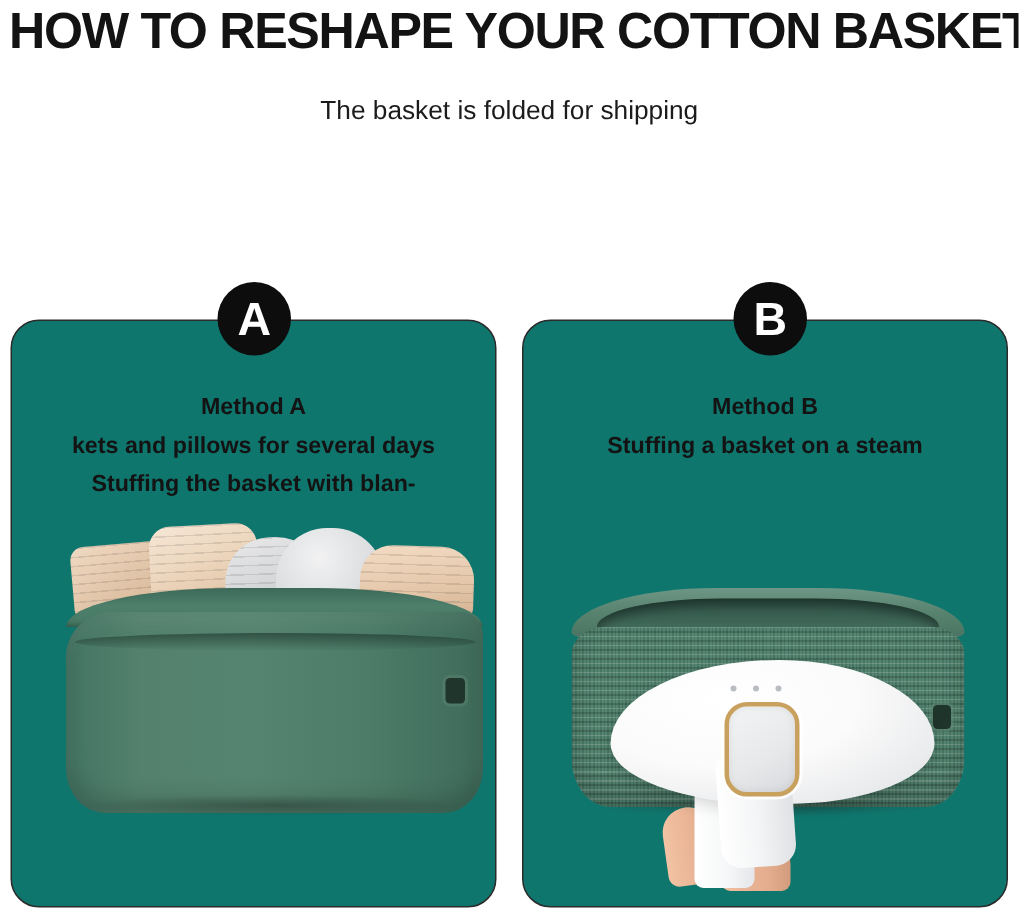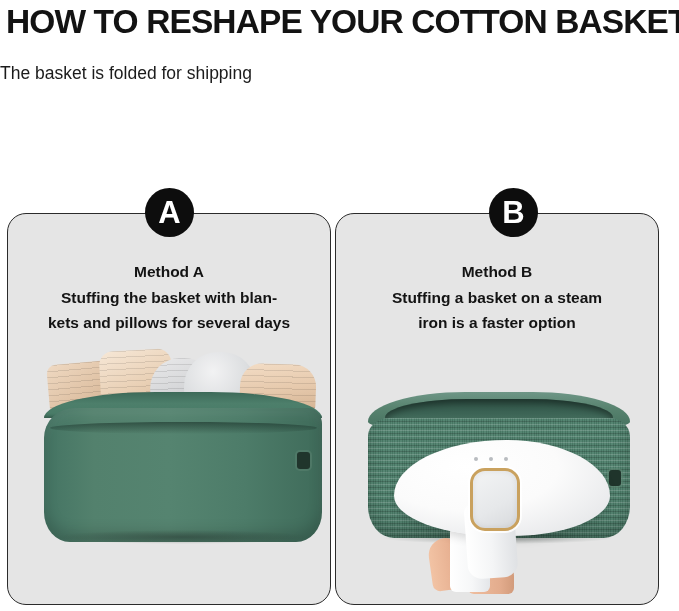--- a/index.html
+++ b/index.html
@@ -31,42 +31,42 @@
     transform-origin: left center;
     white-space: nowrap;
     color: #131313;
   }
 
   .subtitle {
     position: absolute;
     left: 0;
     top: 62px;
     width: 679px;
-    text-align: left;
+    text-align: center;
     font-size: 17.5px;
     font-weight: normal;
     line-height: 23.5px;
     color: #1b1b1b;
   }
   .subtitle div { white-space: nowrap; }
 
   
   .panel {
     position: absolute;
     top: 213px;
     width: 324px;
     height: 392px;
     border: 1.3px solid #2b2b2b;
     border-radius: 19px;
     box-sizing: border-box;
-    background: #e5e5e5;
+    background: #0f766e;
     overflow: hidden;
   }
   #panel-a { left: 7px; }
-  #panel-b { left: 335px; }
+  #panel-b { left: 348px; }
 
   .badge {
     position: absolute;
     top: 188px;
     width: 49px;
     height: 49px;
     border-radius: 50%;
     background: #0d0d0d;
     color: #ffffff;
     font-size: 31px;
@@ -351,22 +351,22 @@
 <div class="subtitle">
   <div>The basket is folded for shipping</div>
 </div>
 
 <div class="badge" id="badge-a">A</div>
 
 <div class="panel" id="panel-a">
 
   <div class="method-head">
     <div class="m-title">Method A</div>
+    <div class="m-desc">kets and pillows for several days</div>
     <div class="m-desc">Stuffing the basket with blan-</div>
-    <div class="m-desc">kets and pillows for several days</div>
   </div>
 
   <div id="scene-a">
 
     <div style="position:absolute; left:18px; top:140px; width:278px; height:200px;">
 
       <div class="roll" id="roll-1">
         <div class="roll-lines"></div>
       </div>
       <div class="roll" id="roll-2">
@@ -394,21 +394,20 @@
   </div>
 </div>
 
 <div class="badge" id="badge-b">B</div>
 
 <div class="panel" id="panel-b">
 
   <div class="method-head">
     <div class="m-title">Method B</div>
     <div class="m-desc">Stuffing a basket on a steam</div>
-    <div class="m-desc">iron is a faster option</div>
   </div>
 
   <div id="scene-b">
 
     <div style="position:absolute; left:0px; top:150px; width:324px; height:242px;">
 
       <div id="basket-b">
         <div class="rim-outer rope"></div>
         <div class="rim-inner"></div>
         <div class="front rope">

